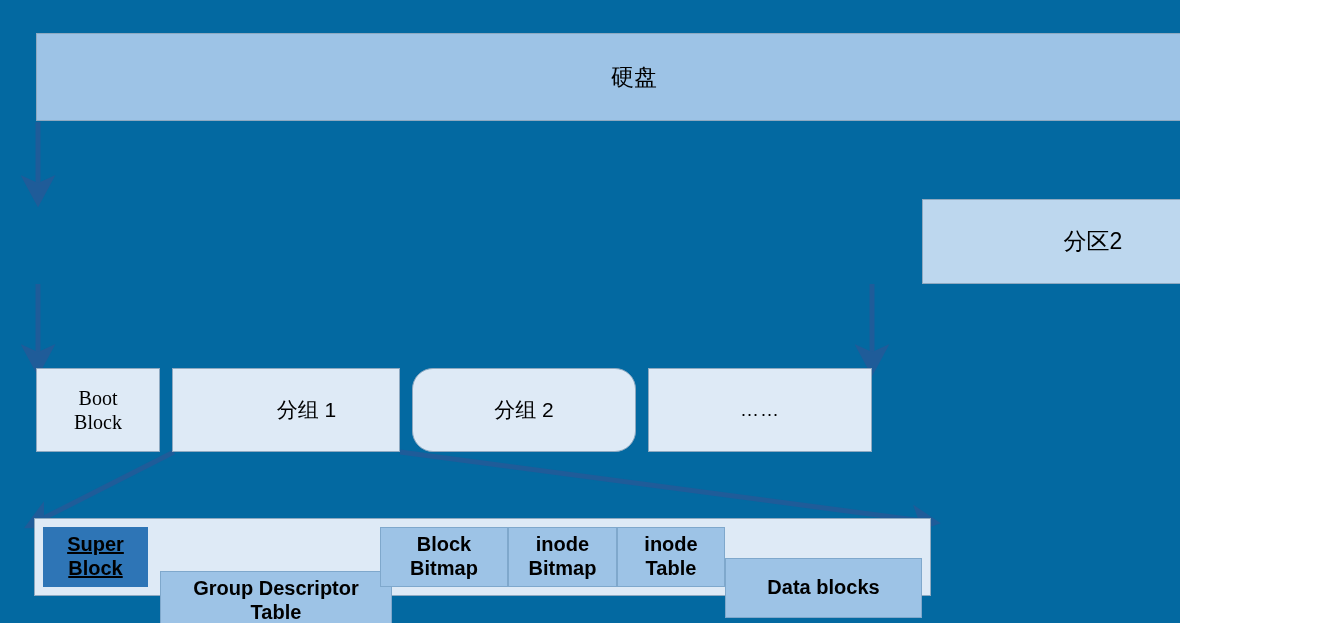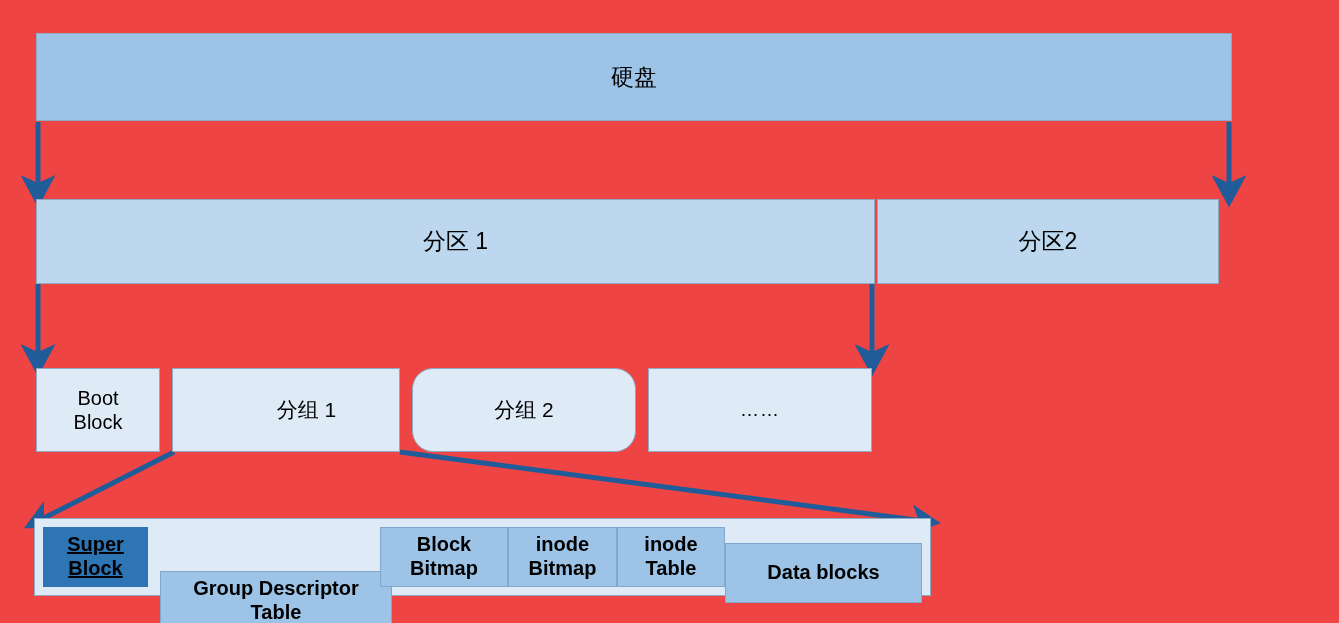--- a/index.html
+++ b/index.html
@@ -6,23 +6,23 @@
     margin: 0;
     padding: 0;
     background: #ffffff;
   }
   body {
     font-family: "Liberation Sans", "DejaVu Sans", sans-serif;
     color: #000000;
   }
   #canvas {
     position: relative;
-    width: 1339px;
+    width: 1180px;
     height: 623px;
-    background: #ef4444;
+    background: #0369a1;
     overflow: hidden;
   }
   .box {
     position: absolute;
     box-sizing: border-box;
     display: flex;
     align-items: center;
     justify-content: center;
     text-align: center;
     line-height: 1.22;
@@ -43,20 +43,21 @@
   }
 
   
   .group-cell {
     background: #DEEAF6;
     border: 1px solid #8EA9C1;
     font-size: 21px;
   }
   .group-cell.small {
     font-size: 20px;
+    font-family: Liberation Serif, serif;
   }
   .group-cell.dots {
     font-size: 19px;
     letter-spacing: 1px;
   }
 
   
   .detail-frame {
     position: absolute;
     box-sizing: border-box;
@@ -131,25 +132,22 @@
 
     <g>
       <line x1="400" y1="452" x2="923" y2="521" stroke="#1F5C99" stroke-width="5" marker-end="url(#ah2)"></line>
     </g>
   </svg>
 
   <div class="box disk-bar" style="left:36px; top:33px; width:1196px; height:88px;">
     <span>硬盘</span>
   </div>
 
-  <div class="box partition" style="left:36px; top:199px; width:839px; height:85px;">
-    <span>分区 1</span>
-  </div>
-
-  <div class="box partition" style="left:877px; top:199px; width:342px; height:85px;">
+
+  <div class="box partition" style="left:922px; top:199px; width:342px; height:85px;">
     <span>分区2</span>
   </div>
 
   <div class="box group-cell small" style="left:36px; top:368px; width:124px; height:84px;">
     <span style="display:block;">
       <span>Boot</span><br>
       <span>Block</span>
     </span>
   </div>
 
@@ -195,17 +193,17 @@
     </span>
   </div>
 
   <div class="detail-cell" style="left:617px; top:527px; width:108px; height:60px;">
     <span style="display:block;">
       <span>inode</span><br>
       <span>Table</span>
     </span>
   </div>
 
-  <div class="detail-cell" style="left:725px; top:543px; width:197px; height:60px;text-align:center;">
+  <div class="detail-cell" style="left:725px; top:558px; width:197px; height:60px;text-align:center;">
     <span>Data blocks</span>
   </div>
 
 </div>
 
 </body></html>

